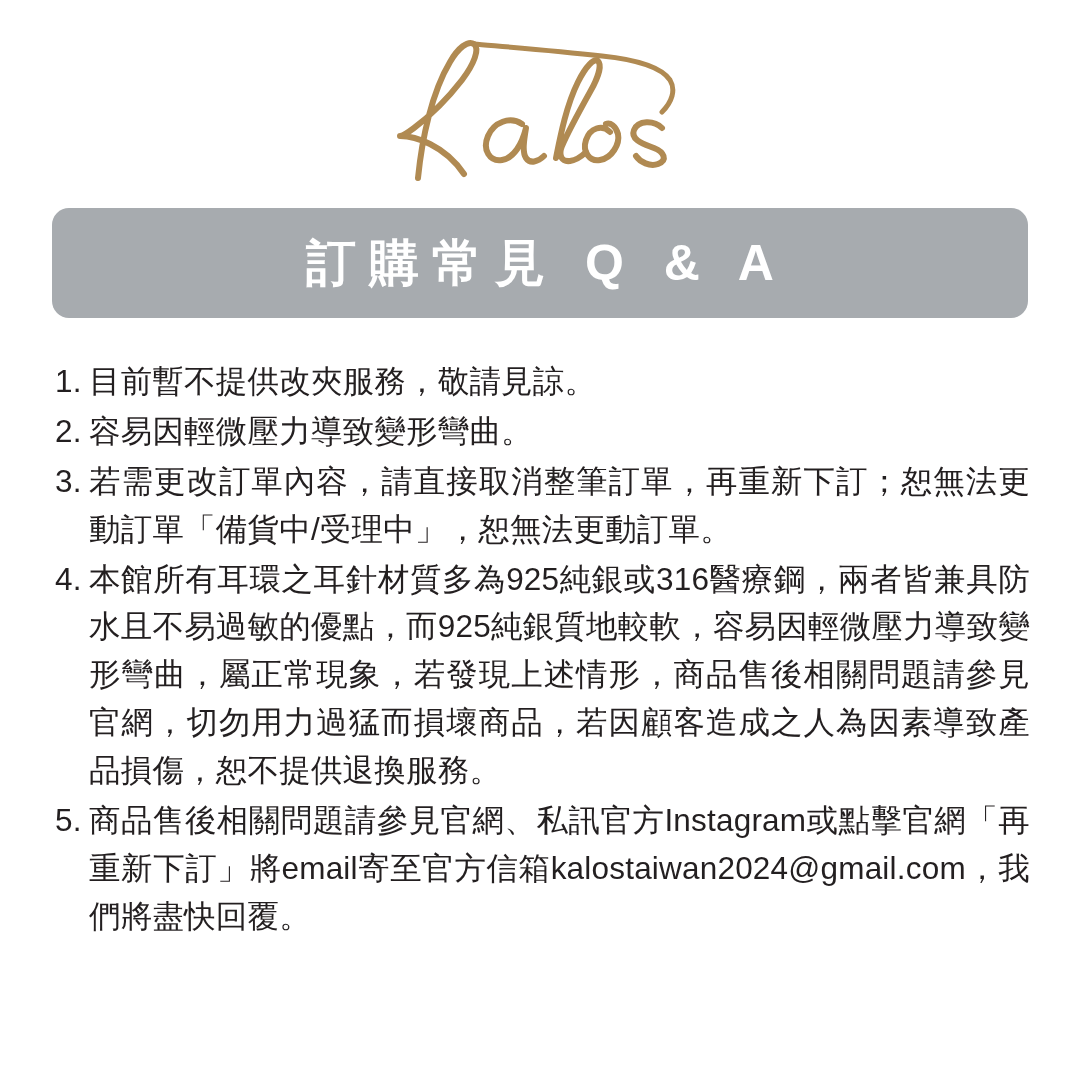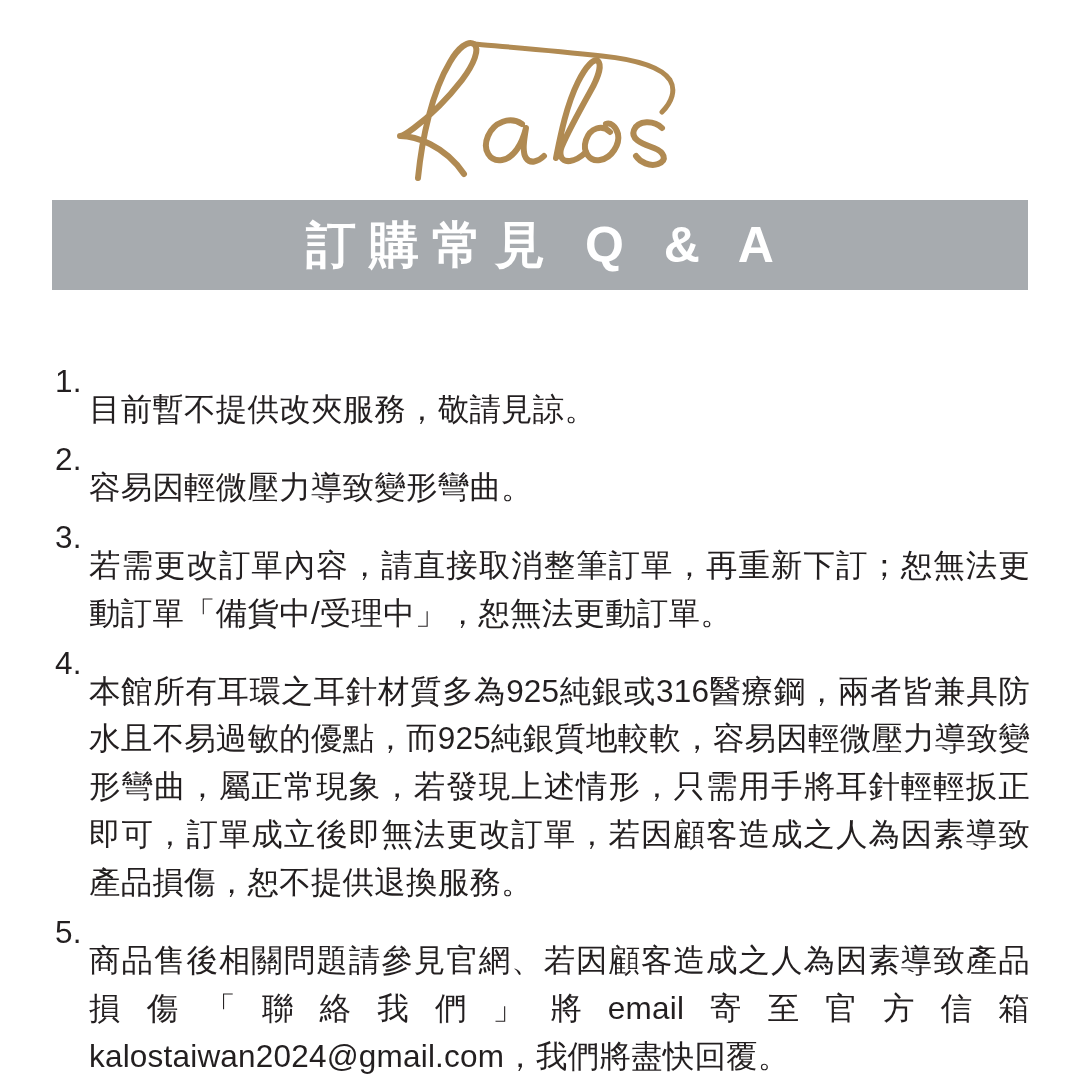--- a/index.html
+++ b/index.html
@@ -33,28 +33,29 @@
     align-items: center;
     justify-content: center;
   }
   .logo-svg {
     display: block;
   }
 
   
   .title-band {
     position: absolute;
-    top: 200px;
+    top: 208px;
     left: 52px;
     width: 976px;
-    height: 90px;
+    height: 110px;
     background: #a7abaf;
     display: flex;
     align-items: center;
     justify-content: center;
+    border-radius: 17px;
   }
   .title-band .title-text {
     color: #ffffff;
     font-size: 50px;
     font-weight: bold;
     letter-spacing: 13px;
     text-indent: 13px;
     line-height: 1;
     white-space: nowrap;
   }
@@ -82,21 +83,20 @@
     flex: 0 0 auto;
     width: 34px;
     text-align: left;
     font-size: 31.5px;
     line-height: 1.52;
   }
   .qa-text {
     flex: 1 1 auto;
     text-align: justify;
     text-justify: inter-character;
-    margin-top: 28px;
   }
 </style>
 </head>
 <body>
 
 <div class="page">
 
   <div class="logo-wrap">
     <svg class="logo-svg" width="460" height="175" viewBox="0 0 460 175" aria-hidden="true">
       <g fill="none" stroke="#b08a52" stroke-linecap="round" stroke-linejoin="round">
@@ -128,21 +128,21 @@
     <li class="qa-item">
       <span class="qa-num">2.</span>
       <span class="qa-text">容易因輕微壓力導致變形彎曲。</span>
     </li>
     <li class="qa-item">
       <span class="qa-num">3.</span>
       <span class="qa-text">若需更改訂單內容，請直接取消整筆訂單，再重新下訂；恕無法更動訂單「備貨中/受理中」，恕無法更動訂單。</span>
     </li>
     <li class="qa-item">
       <span class="qa-num">4.</span>
-      <span class="qa-text">本館所有耳環之耳針材質多為925純銀或316醫療鋼，兩者皆兼具防水且不易過敏的優點，而925純銀質地較軟，容易因輕微壓力導致變形彎曲，屬正常現象，若發現上述情形，只需用手將耳針輕輕扳正即可，訂單成立後即無法更改訂單，若因顧客造成之人為因素導致產品損傷，恕不提供退換服務。</span>
+      <span class="qa-text">本館所有耳環之耳針材質多為925純銀或316醫療鋼，兩者皆兼具防水且不易過敏的優點，而925純銀質地較軟，容易因輕微壓力導致變形彎曲，屬正常現象，若發現上述情形，商品售後相關問題請參見官網，切勿用力過猛而損壞商品，若因顧客造成之人為因素導致產品損傷，恕不提供退換服務。</span>
     </li>
     <li class="qa-item">
       <span class="qa-num">5.</span>
-      <span class="qa-text">商品售後相關問題請參見官網、若因顧客造成之人為因素導致產品損傷「聯絡我們」將email寄至官方信箱kalostaiwan2024@gmail.com，我們將盡快回覆。</span>
+      <span class="qa-text">商品售後相關問題請參見官網、私訊官方Instagram或點擊官網「再重新下訂」將email寄至官方信箱kalostaiwan2024@gmail.com，我們將盡快回覆。</span>
     </li>
   </ol>
 
 </div>
 
 </body></html>

